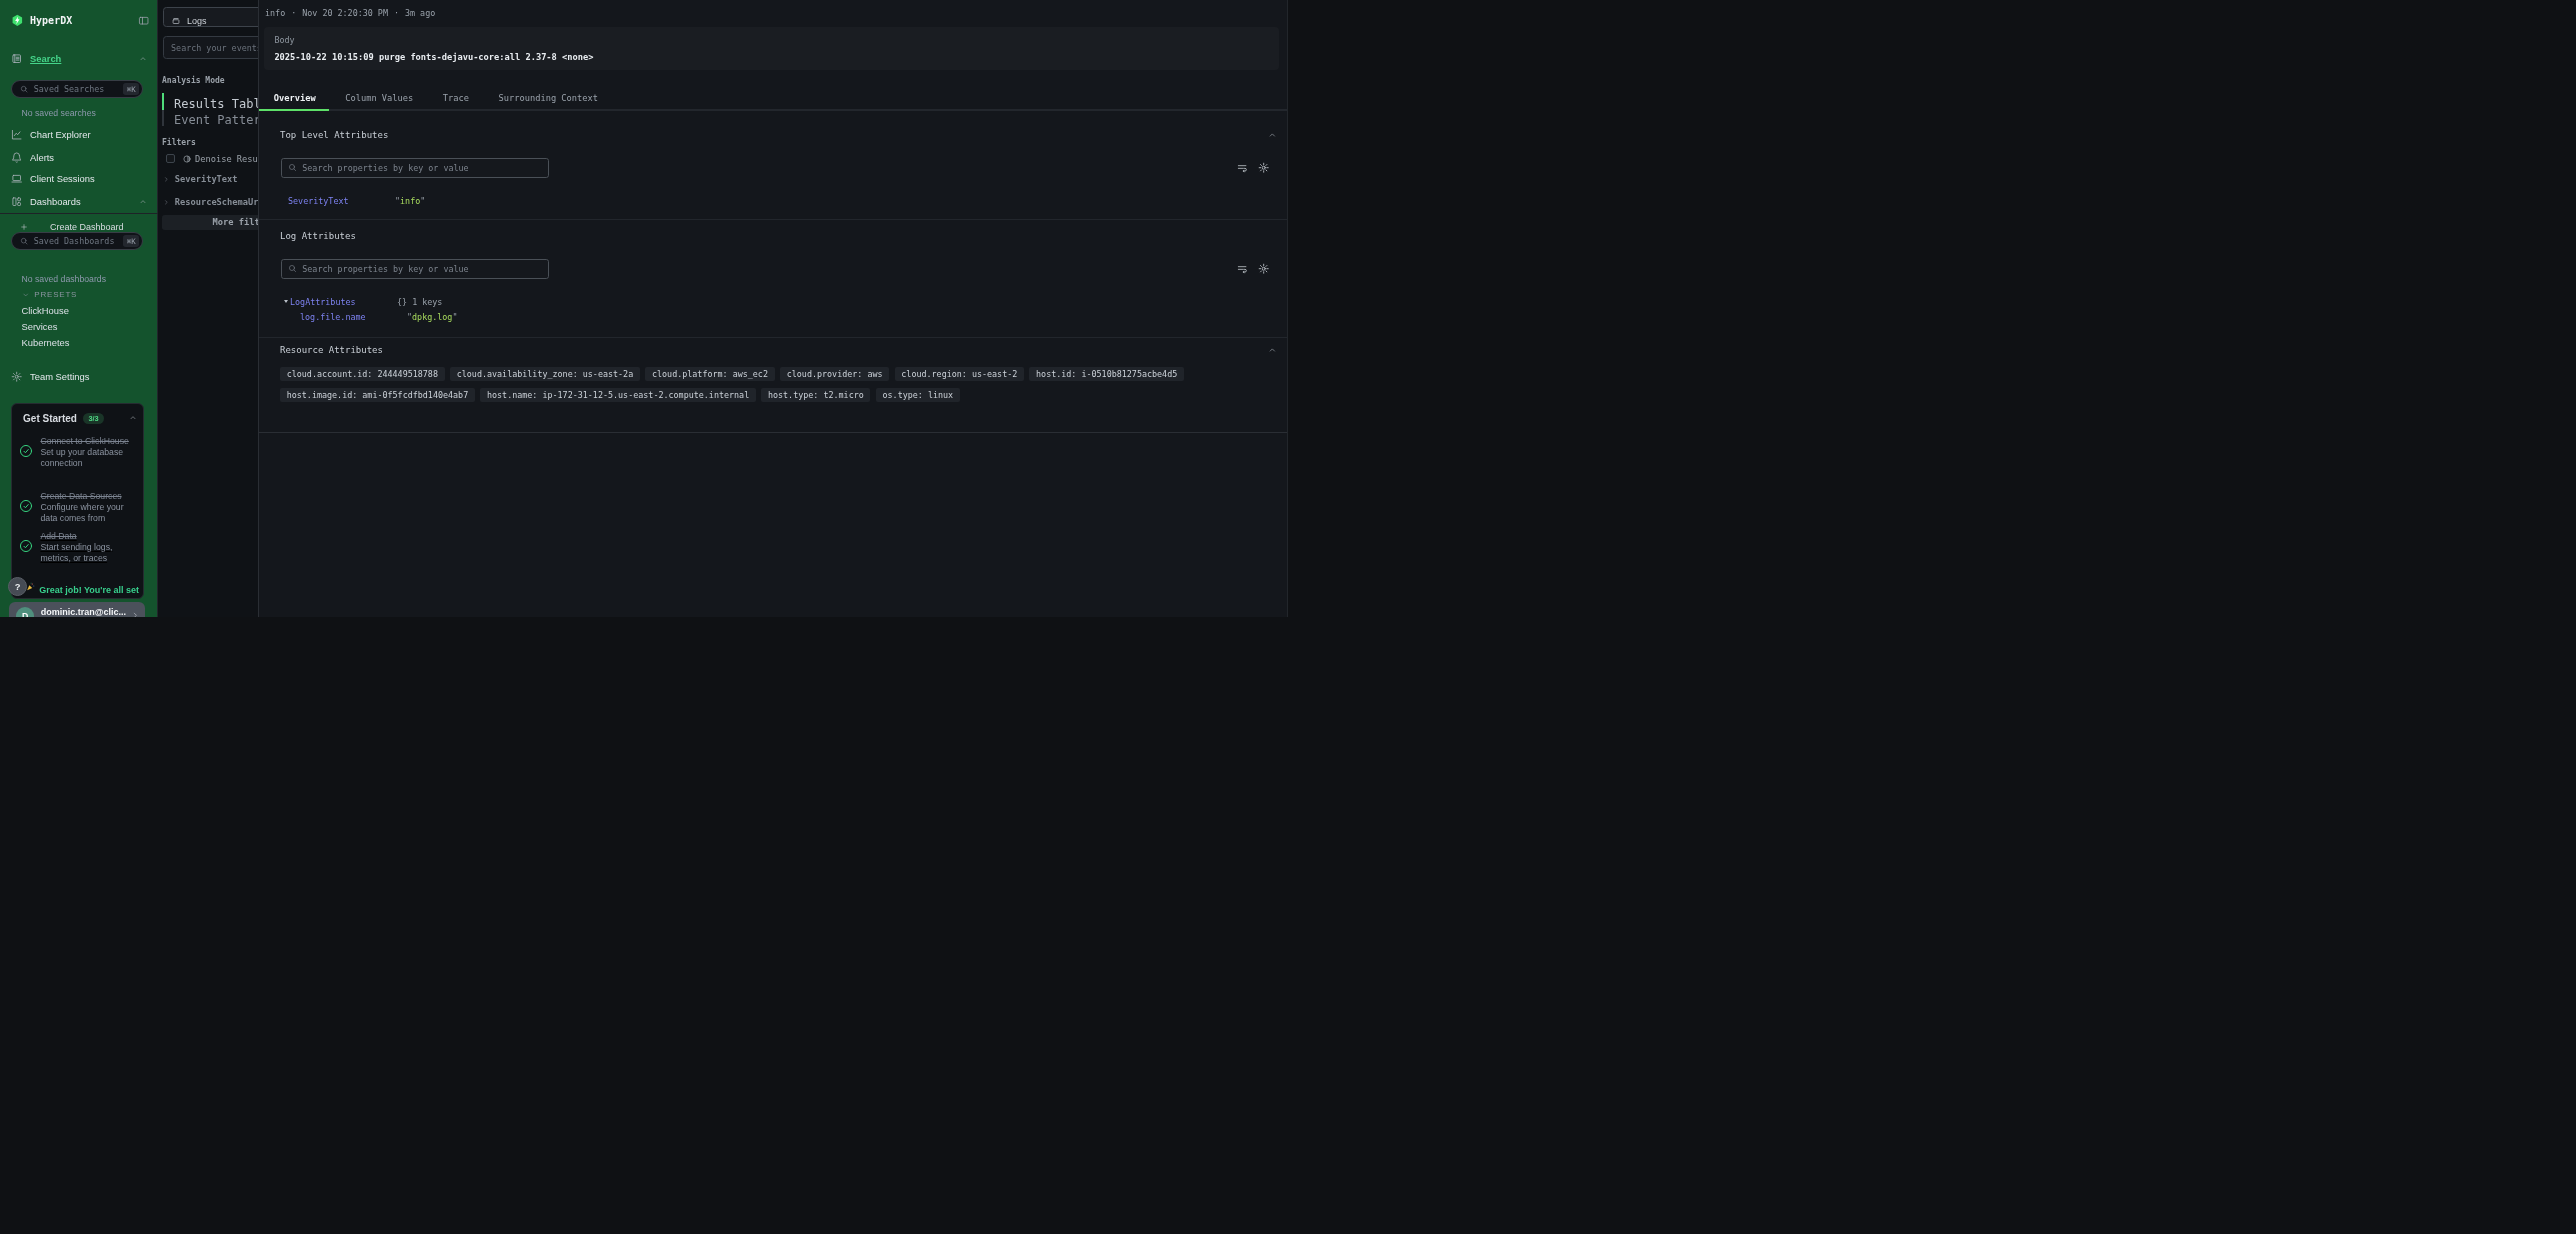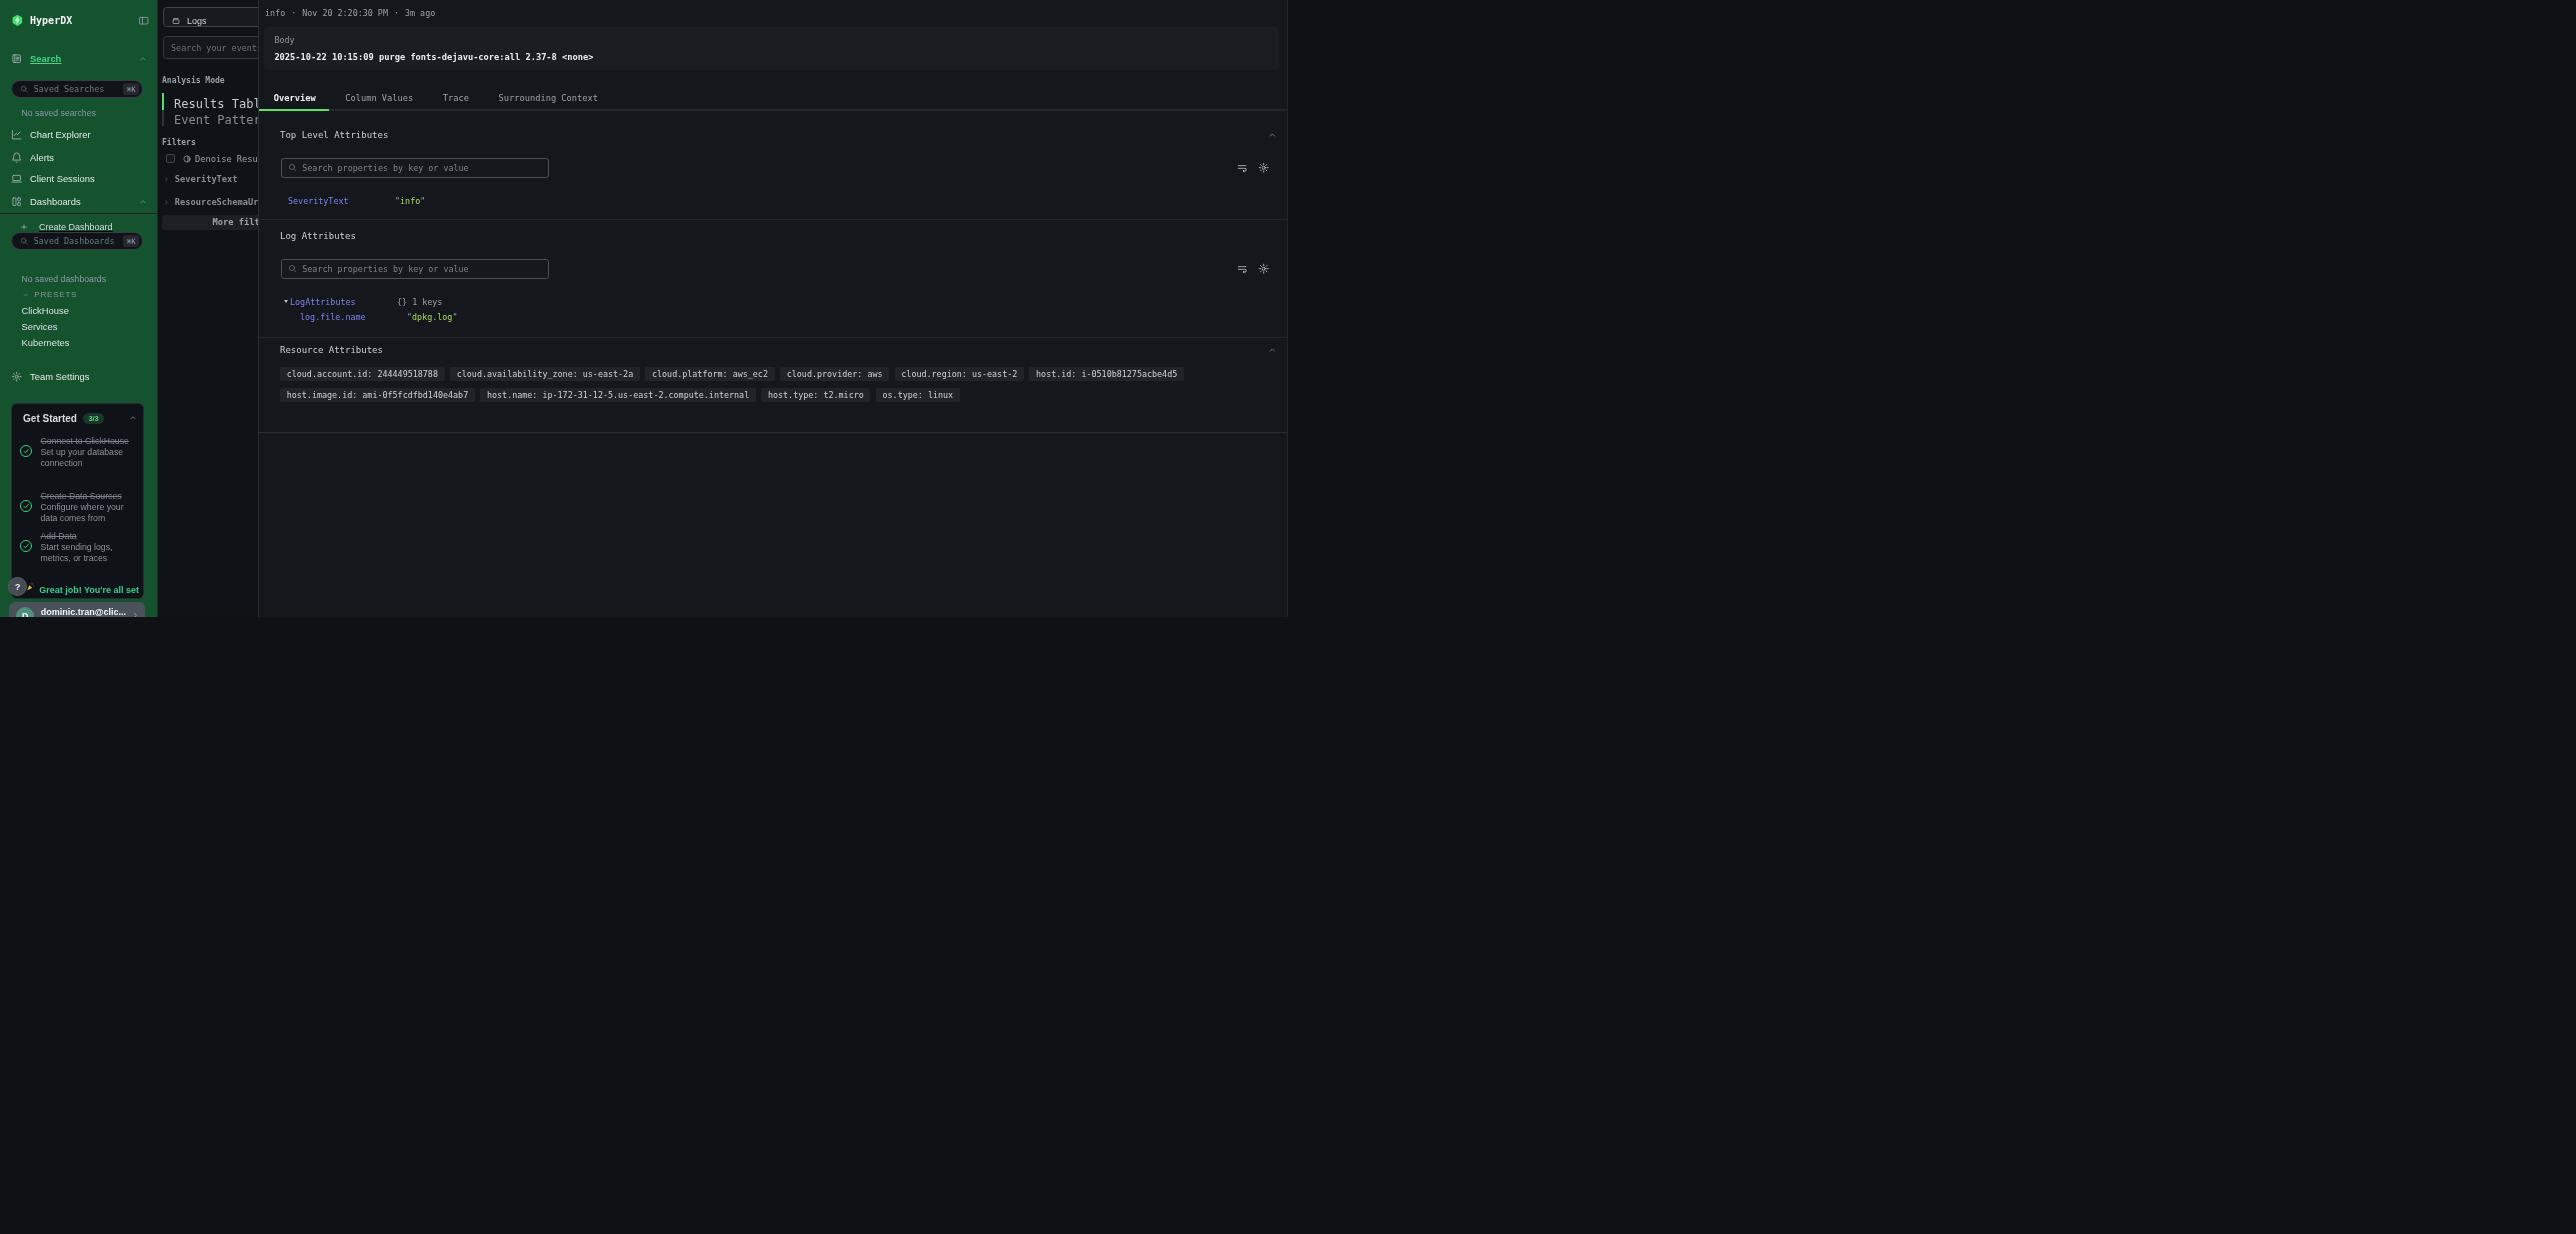--- a/index.html
+++ b/index.html
@@ -169,21 +169,21 @@
     <span class="navlabel">Dashboards</span>
     <span style="margin-left:auto; color:#a6adb5;">
         <svg class="ic" width="8" height="8" viewBox="0 0 24 24">
           <path d="M6 14l6-6 6 6"></path>
         </svg>
       </span>
   </div>
 
   <div class="hr-side" style="top:213px;"></div>
 
-  <div class="srow" style="top:222px; left:20px; gap:11px;text-decoration:underline;">
+  <div class="srow" style="top:222px; left:20px; gap:22px;">
     <span style="color:#c6cbd2;">
         <svg class="ic" width="8" height="8" viewBox="0 0 24 24">
           <path d="M12 5v14M5 12h14"></path>
         </svg>
       </span>
     <span style="font-size:9px; color:#d9dde2;">Create Dashboard</span>
   </div>
 
   <div class="pill" style="top:232px;justify-content:flex-end;">
     <span style="color:#78808a;">
@@ -250,21 +250,21 @@
             <circle cx="12" cy="12" r="9.5"></circle>
             <path d="M8.5 12.5l2.5 2.5 4.8-5.5"></path>
           </svg>
         </span>
       <span class="gs-text">
         <span class="gs-title">Create Data Sources</span>
         <div class="gs-desc">Configure where your data comes from</div>
       </span>
     </div>
 
-    <div class="gs-item" style="top:125px;">
+    <div class="gs-item" style="top:125px;text-decoration:underline;">
       <span style="color:#36d27e;">
           <svg class="ic" width="14" height="14" viewBox="0 0 24 24">
             <circle cx="12" cy="12" r="9.5"></circle>
             <path d="M8.5 12.5l2.5 2.5 4.8-5.5"></path>
           </svg>
         </span>
       <span class="gs-text">
         <span class="gs-title">Add Data</span>
         <div class="gs-desc">Start sending logs, metrics, or traces</div>
       </span>

